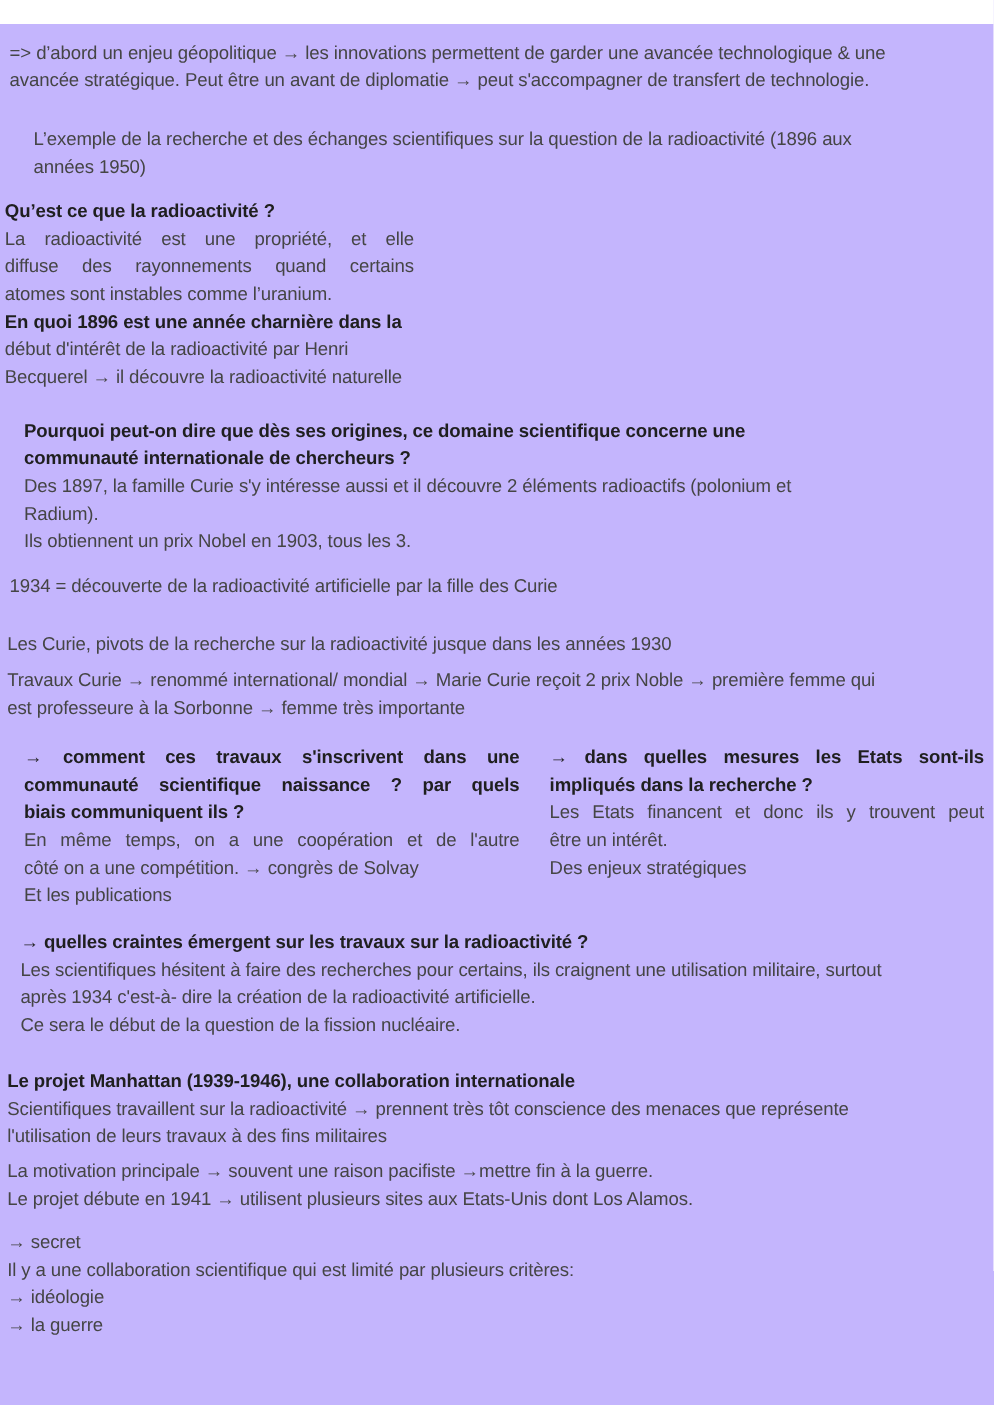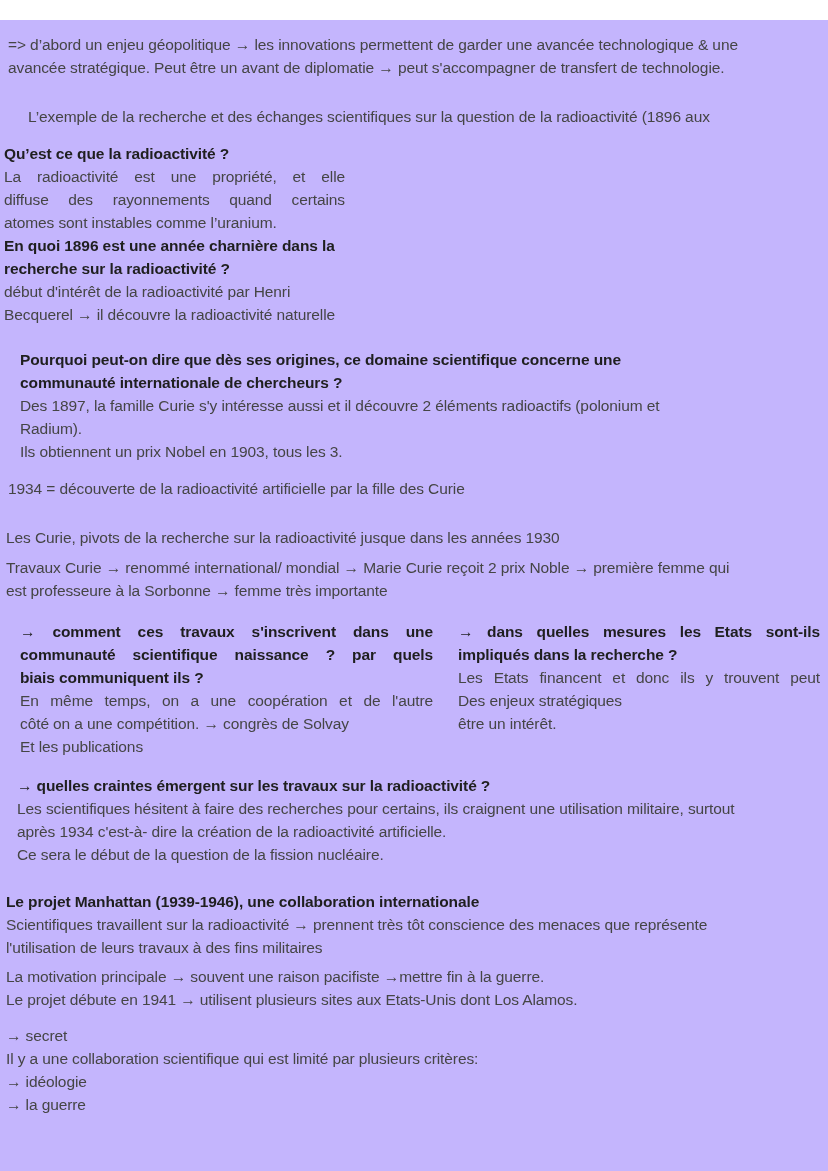--- a/index.html
+++ b/index.html
@@ -43,32 +43,32 @@
 
 <div class="page">
 
   <div class="b-intro">
     <div class="line">=&gt; d’abord un enjeu géopolitique → les innovations permettent de garder une avancée technologique &amp; une</div>
     <div class="line">avancée stratégique. Peut être un avant de diplomatie → peut s'accompagner de transfert de technologie.</div>
   </div>
 
   <div class="b-example">
     <div class="line">L’exemple de la recherche et des échanges scientifiques sur la question de la radioactivité (1896 aux</div>
+    <div class="line">années 1950)</div>
   </div>
 
   <div class="cols cols1">
     <div class="colL">
       <div class="line h">Qu’est ce que la radioactivité ?</div>
       <div class="jl">La radioactivité est une propriété, et elle</div>
       <div class="jl">diffuse des rayonnements quand certains</div>
       <div class="line">atomes sont instables comme l’uranium.</div>
     </div>
     <div class="colR">
       <div class="line h">En quoi 1896 est une année charnière dans la</div>
-      <div class="line h">recherche sur la radioactivité ?</div>
       <div class="line">début d'intérêt de la radioactivité par Henri</div>
       <div class="line">Becquerel → il découvre la radioactivité naturelle</div>
     </div>
   </div>
 
   <div class="b-communaute">
     <div class="line h">Pourquoi peut-on dire que dès ses origines, ce domaine scientifique concerne une</div>
     <div class="line h">communauté internationale de chercheurs ?</div>
     <div class="line">Des 1897, la famille Curie s'y intéresse aussi et il découvre 2 éléments radioactifs (polonium et</div>
     <div class="line">Radium).</div>
@@ -93,22 +93,22 @@
       <div class="jl h">communauté scientifique naissance ? par quels</div>
       <div class="line h">biais communiquent ils ?</div>
       <div class="jl">En même temps, on a une coopération et de l'autre</div>
       <div class="line">côté on a une compétition. → congrès de Solvay</div>
       <div class="line">Et les publications</div>
     </div>
     <div class="colR">
       <div class="jl h">→ dans quelles mesures les Etats sont-ils</div>
       <div class="line h">impliqués dans la recherche ?</div>
       <div class="jl">Les Etats financent et donc ils y trouvent peut</div>
+      <div class="line">être un intérêt.</div>
       <div class="line">Des enjeux stratégiques</div>
-      <div class="line">être un intérêt.</div>
     </div>
   </div>
 
   <div class="b-craintes">
     <div class="line h">→ quelles craintes émergent sur les travaux sur la radioactivité ?</div>
     <div class="line">Les scientifiques hésitent à faire des recherches pour certains, ils craignent une utilisation militaire, surtout</div>
     <div class="line">après 1934 c'est-à- dire la création de la radioactivité artificielle.</div>
     <div class="line">Ce sera le début de la question de la fission nucléaire.</div>
   </div>
 

